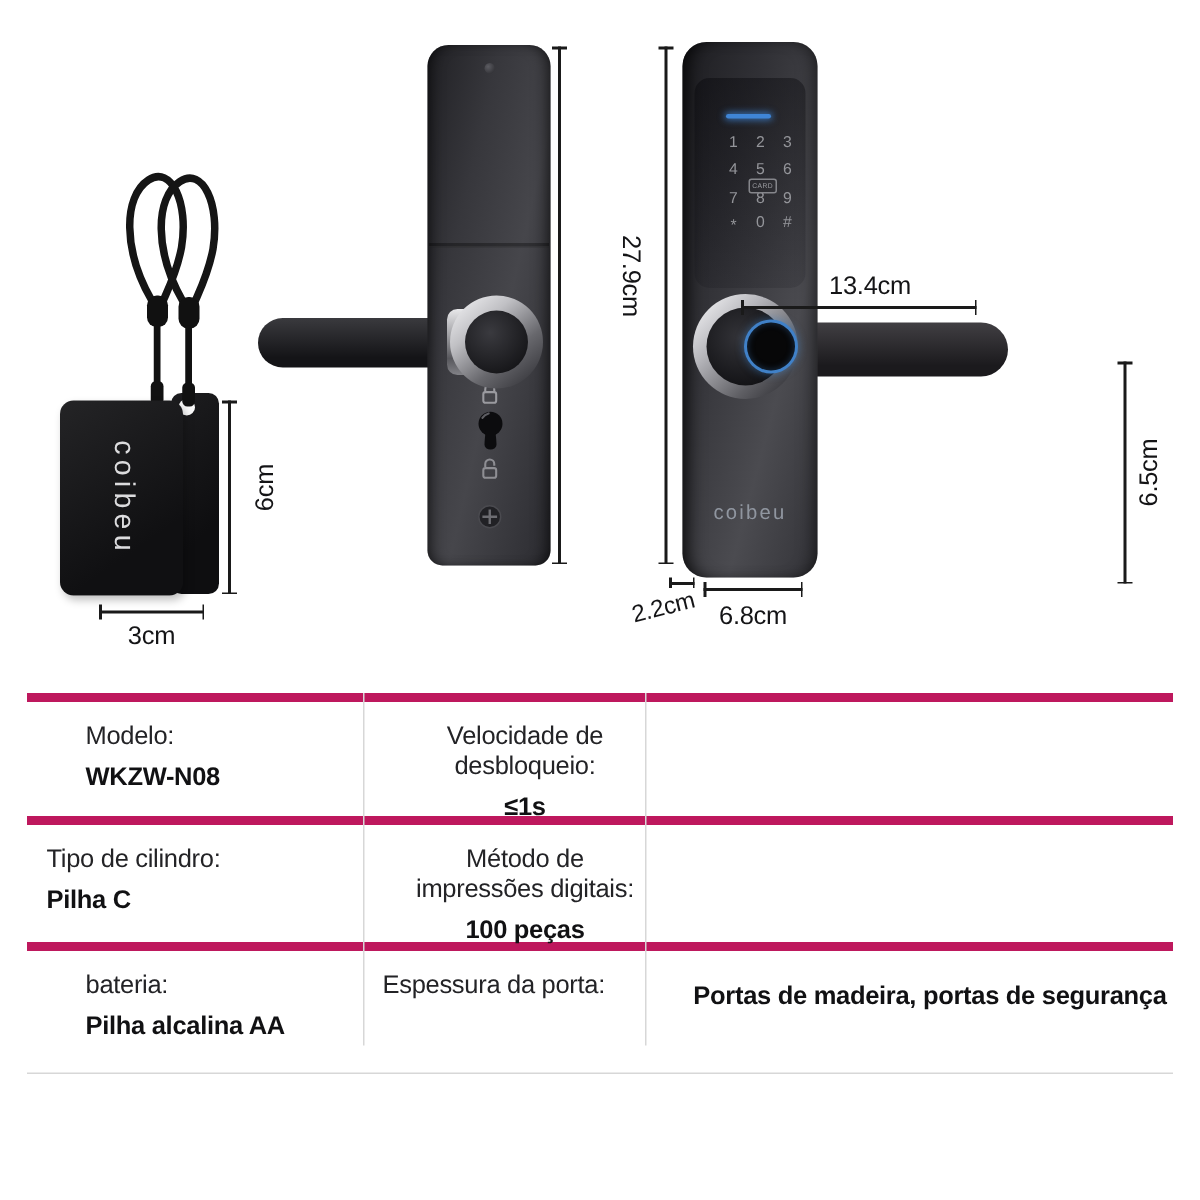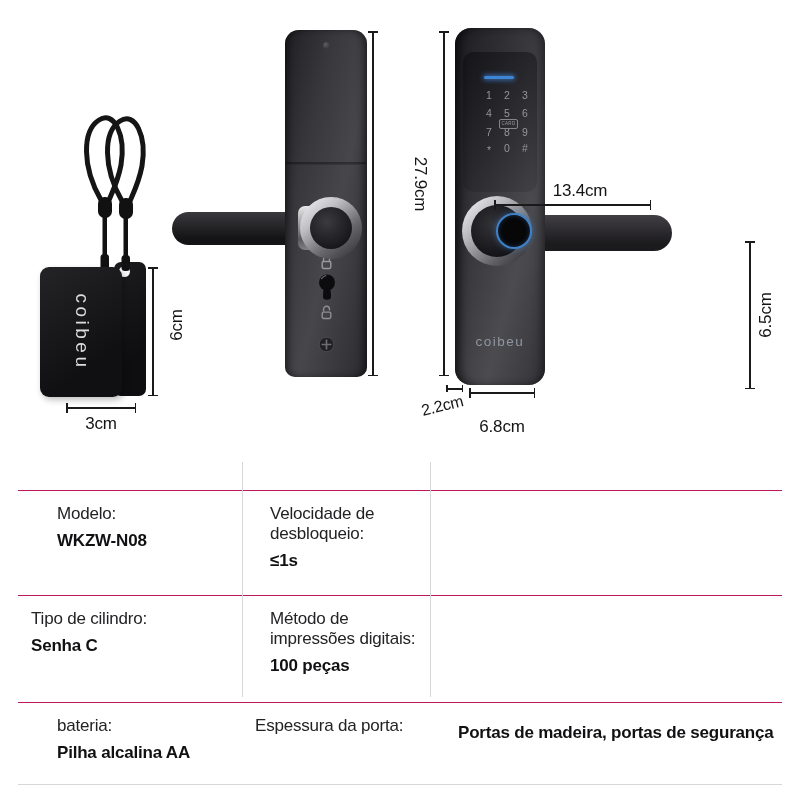--- a/index.html
+++ b/index.html
@@ -66,24 +66,24 @@
   .hub-out-front{position:absolute;left:462px;top:196px;width:70px;height:70px;border-radius:50%;
              background:linear-gradient(135deg,#f4f4f6 4%,#b7b7bc 34%,#5f5f64 70%,#2e2e33 95%);}
   .hub-in-front{position:absolute;left:471px;top:205px;width:52px;height:52px;border-radius:50%;
              background:radial-gradient(circle at 42% 38%,#333338,#131316 75%);}
   .fp-sensor{position:absolute;left:496px;top:213px;width:32px;height:32px;border-radius:50%;
              background:#070708;border:2px solid rgba(67,136,211,.95);
              box-shadow:0 0 6px rgba(67,136,211,.55), inset 0 0 5px rgba(67,136,211,.35);}
 
   
   .spec{position:absolute;left:18px;top:462px;width:764px;border-bottom:1px solid #d7d7d7;}
-  .spec-row{display:grid;grid-template-columns:224px 188px 352px;border-top:1px solid #be185d;margin-top:28px;}
+  .spec-row{display:grid;grid-template-columns:224px 188px 352px;border-top:6px solid #be185d;}
   .r1{height:76px;} .r2{height:78px;} .r3{height:81px;}
   .cell{padding-top:13px;}
-  .cell.c1{padding-left:39px;} .cell.c2{padding-left:13px;} .cell.c3{padding-left:28px;}
+  .cell.c1{padding-left:39px;} .cell.c2{padding-left:13px;} .cell.c3{padding-left:28px;text-align:center;}
   .spec-label{font-size:17px;letter-spacing:-0.2px;color:#232326;}
   .spec-value{font-size:17px;font-weight:700;letter-spacing:-0.2px;color:#111113;margin-top:7px;white-space:nowrap;}
   .vdiv{position:absolute;top:0;width:1px;height:235px;background:#d7d7d7;}
   .method-row{border-top:1px solid #d7d7d7;height:91px;padding-left:39px;padding-top:13px;box-sizing:border-box;}
   .method-value{font-size:17px;font-weight:700;letter-spacing:-0.3px;color:#111113;margin-top:8px;
              width:670px;line-height:1.55;}
 </style>
 </head>
 <body>
 
@@ -183,42 +183,42 @@
     <div class="dim-label" style="left:535px;top:181px;width:90px;">13.4cm</div>
     <div class="dim-h" style="left:494px;top:204px;width:157px;"></div>
 
     <div class="dim-v" style="left:749px;top:241px;height:148px;"></div>
     <div class="dim-label rotm90" style="left:731px;top:305px;width:70px;">6.5cm</div>
 
     <div class="dim-h small" style="left:446px;top:388px;width:17px;"></div>
     <div class="dim-label rotm14" style="left:415px;top:396px;width:55px;font-size:16px;">2.2cm</div>
 
     <div class="dim-h" style="left:469px;top:392px;width:66px;"></div>
-    <div class="dim-label" style="left:467px;top:401px;width:70px;margin-top:16px;">6.8cm</div>
+    <div class="dim-label" style="left:467px;top:401px;width:70px;">6.8cm</div>
   </div>
 
   <div class="spec">
     <div class="vdiv" style="left:224px;"></div>
     <div class="vdiv" style="left:412px;"></div>
 
     <div class="spec-row r1">
       <div class="cell c1">
         <div class="spec-label">Modelo:</div>
         <div class="spec-value">WKZW-N08</div>
       </div>
       <div class="cell c3">
         <div class="spec-label">Velocidade de desbloqueio:</div>
         <div class="spec-value">≤1s</div>
       </div>
     </div>
 
     <div class="spec-row r2">
       <div class="cell c2">
         <div class="spec-label">Tipo de cilindro:</div>
-        <div class="spec-value">Senha C</div>
+        <div class="spec-value">Pilha C</div>
       </div>
       <div class="cell c3">
         <div class="spec-label">Método de impressões digitais:</div>
         <div class="spec-value">100 peças</div>
       </div>
     </div>
 
     <div class="spec-row r3">
       <div class="cell c1">
         <div class="spec-label">bateria:</div>

